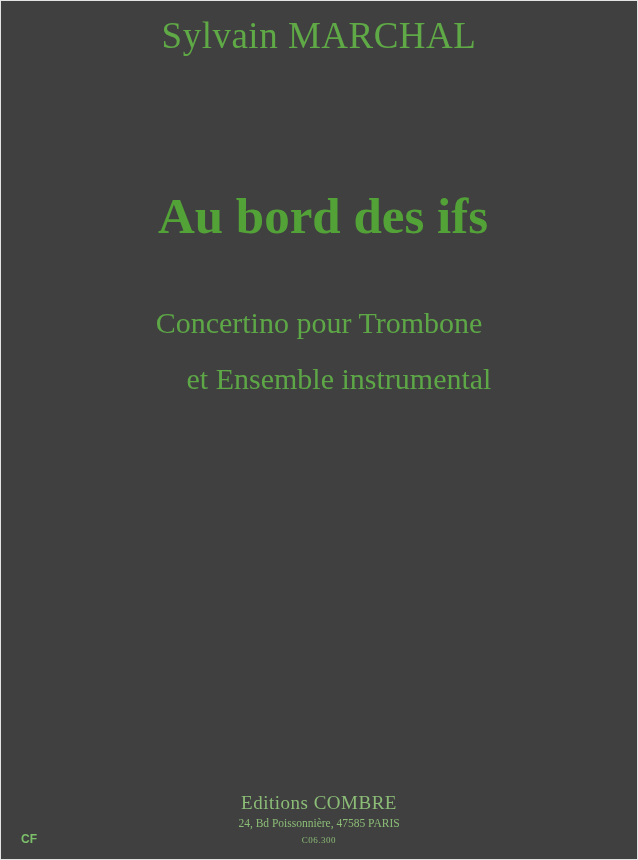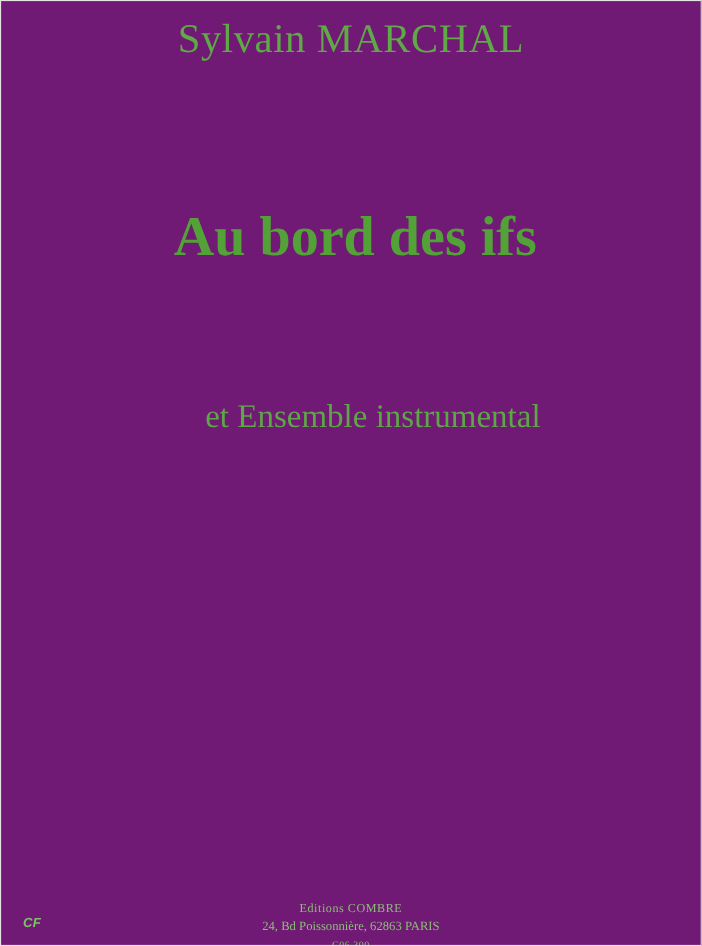--- a/index.html
+++ b/index.html
@@ -4,21 +4,21 @@
 <style>
   html, body {
     margin: 0;
     padding: 0;
     background: #ffffff;
   }
   .page {
     position: relative;
     width: 638px;
     height: 860px;
-    background: #701a75;
+    background: #404040;
     box-sizing: border-box;
     border: 1px solid #e4e4e4;
     font-family: "Liberation Serif", "DejaVu Serif", serif;
     overflow: hidden;
   }
   .author {
     position: absolute;
     top: 13px;
     left: 0;
     width: 100%;
@@ -62,58 +62,57 @@
   .publisher {
     position: absolute;
     top: 791px;
     left: 0;
     width: 100%;
     text-align: center;
     color: #8cbd77;
     line-height: 1.15;
   }
   .publisher-name {
-    font-size: 11px;
+    font-size: 19px;
     letter-spacing: 0.5px;
-    margin-top: 28px;
   }
   .publisher-address {
     font-size: 11.5px;
     margin-top: 3px;
   }
   .publisher-catalog {
     font-size: 9px;
     margin-top: 5px;
     letter-spacing: 0.5px;
     text-align: center;
   }
   .corner-mark {
     position: absolute;
     left: 20px;
     top: 831px;
     font-size: 12px;
     font-weight: 700;
-    font-style: italic;
     color: #7cc06a;
     font-family: "Liberation Sans", "DejaVu Sans", sans-serif;
   }
 </style>
 </head>
 <body>
 
 <div class="page">
 
   <div class="author">Sylvain MARCHAL</div>
 
   <div class="title">Au bord des ifs</div>
 
+  <div class="subtitle-1">Concertino pour Trombone</div>
 
   <div class="subtitle-2">et Ensemble instrumental</div>
 
   <div class="publisher">
     <div class="publisher-name">Editions COMBRE</div>
-    <div class="publisher-address">24, Bd Poissonnière, 62863 PARIS</div>
+    <div class="publisher-address">24, Bd Poissonnière, 47585 PARIS</div>
     <div class="publisher-catalog">C06.300</div>
   </div>
 
   <div class="corner-mark">CF</div>
 
 </div>
 
 </body></html>

